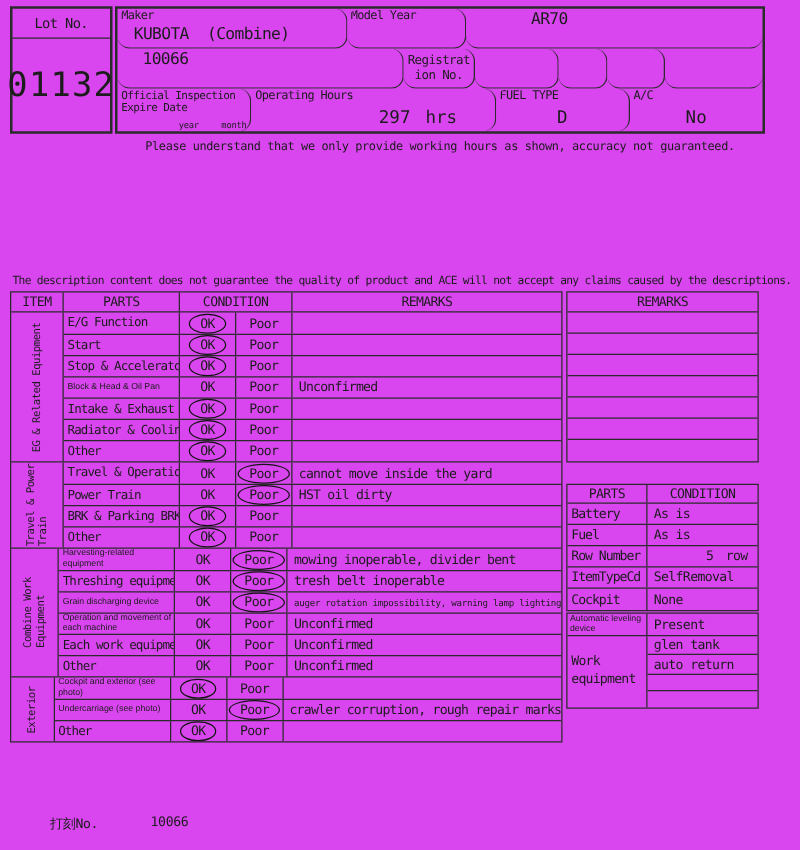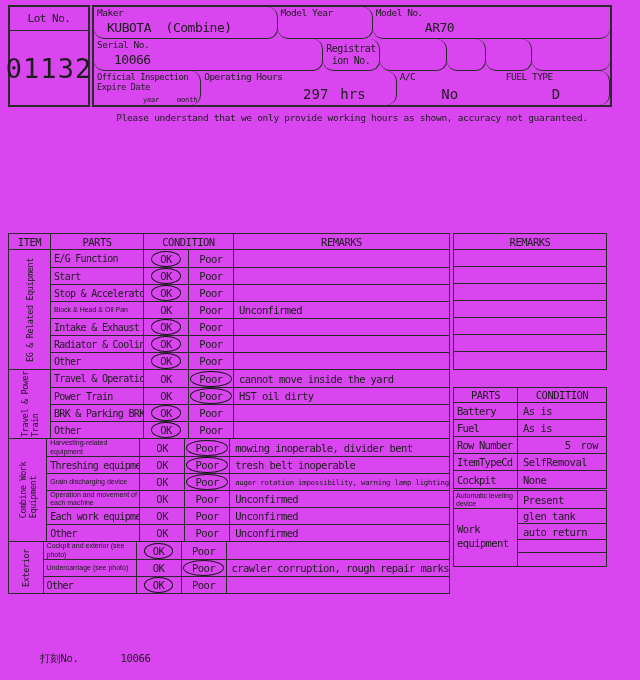--- a/index.html
+++ b/index.html
@@ -118,27 +118,25 @@
   <div class="topgrid">
     <div class="trow trow-a">
       <div class="tcell c-maker">
         <div class="tlabel">Maker</div>
         <div class="tvalue v-maker">KUBOTA  (Combine)</div>
       </div>
       <div class="tcell c-myear">
         <div class="tlabel">Model Year</div>
       </div>
       <div class="tcell c-mno last">
-        <div class="tlabel">Model No.</div>
         <div class="tvalue v-mno">AR70</div>
       </div>
     </div>
     <div class="trow trow-b">
       <div class="tcell c-serial">
-        <div class="tlabel">Serial No.</div>
         <div class="tvalue v-serial">10066</div>
       </div>
       <div class="tcell c-reg">
         <div class="reg-label">Registrat
 ion No.</div>
       </div>
       <div class="tcell c-e1"></div>
       <div class="tcell c-e2"></div>
       <div class="tcell c-e3"></div>
       <div class="tcell c-e4 last"></div>
@@ -151,33 +149,34 @@
           <span>year</span>
           <span>month</span>
         </div>
       </div>
       <div class="tcell c-hours">
         <div class="tlabel">Operating Hours</div>
         <div class="v-hours">
           <span>297</span><span class="unit">hrs</span>
         </div>
       </div>
+      <div class="tcell c-fuel">
+        <div class="tlabel">FUEL TYPE</div>
+        <div class="v-center">D</div>
+      </div>
       <div class="tcell c-ac last">
         <div class="tlabel">A/C</div>
         <div class="v-center">No</div>
       </div>
-      <div class="tcell c-fuel">
-        <div class="tlabel">FUEL TYPE</div>
-        <div class="v-center">D</div>
-      </div>
     </div>
   </div>
 
   <div class="topnote">Please understand that we only provide working hours as shown, accuracy not guaranteed.</div>
 
+  <div class="disclaimer">The description content does not guarantee the quality of product and ACE will not accept any claims caused by the descriptions.</div>
 
   <div class="maintbl">
     <div class="mhead">
       <div class="h-item">ITEM</div>
       <div class="h-parts">PARTS</div>
       <div class="h-cond">CONDITION</div>
       <div class="h-remarks">REMARKS</div>
     </div>
     <div>
         <div class="section">

